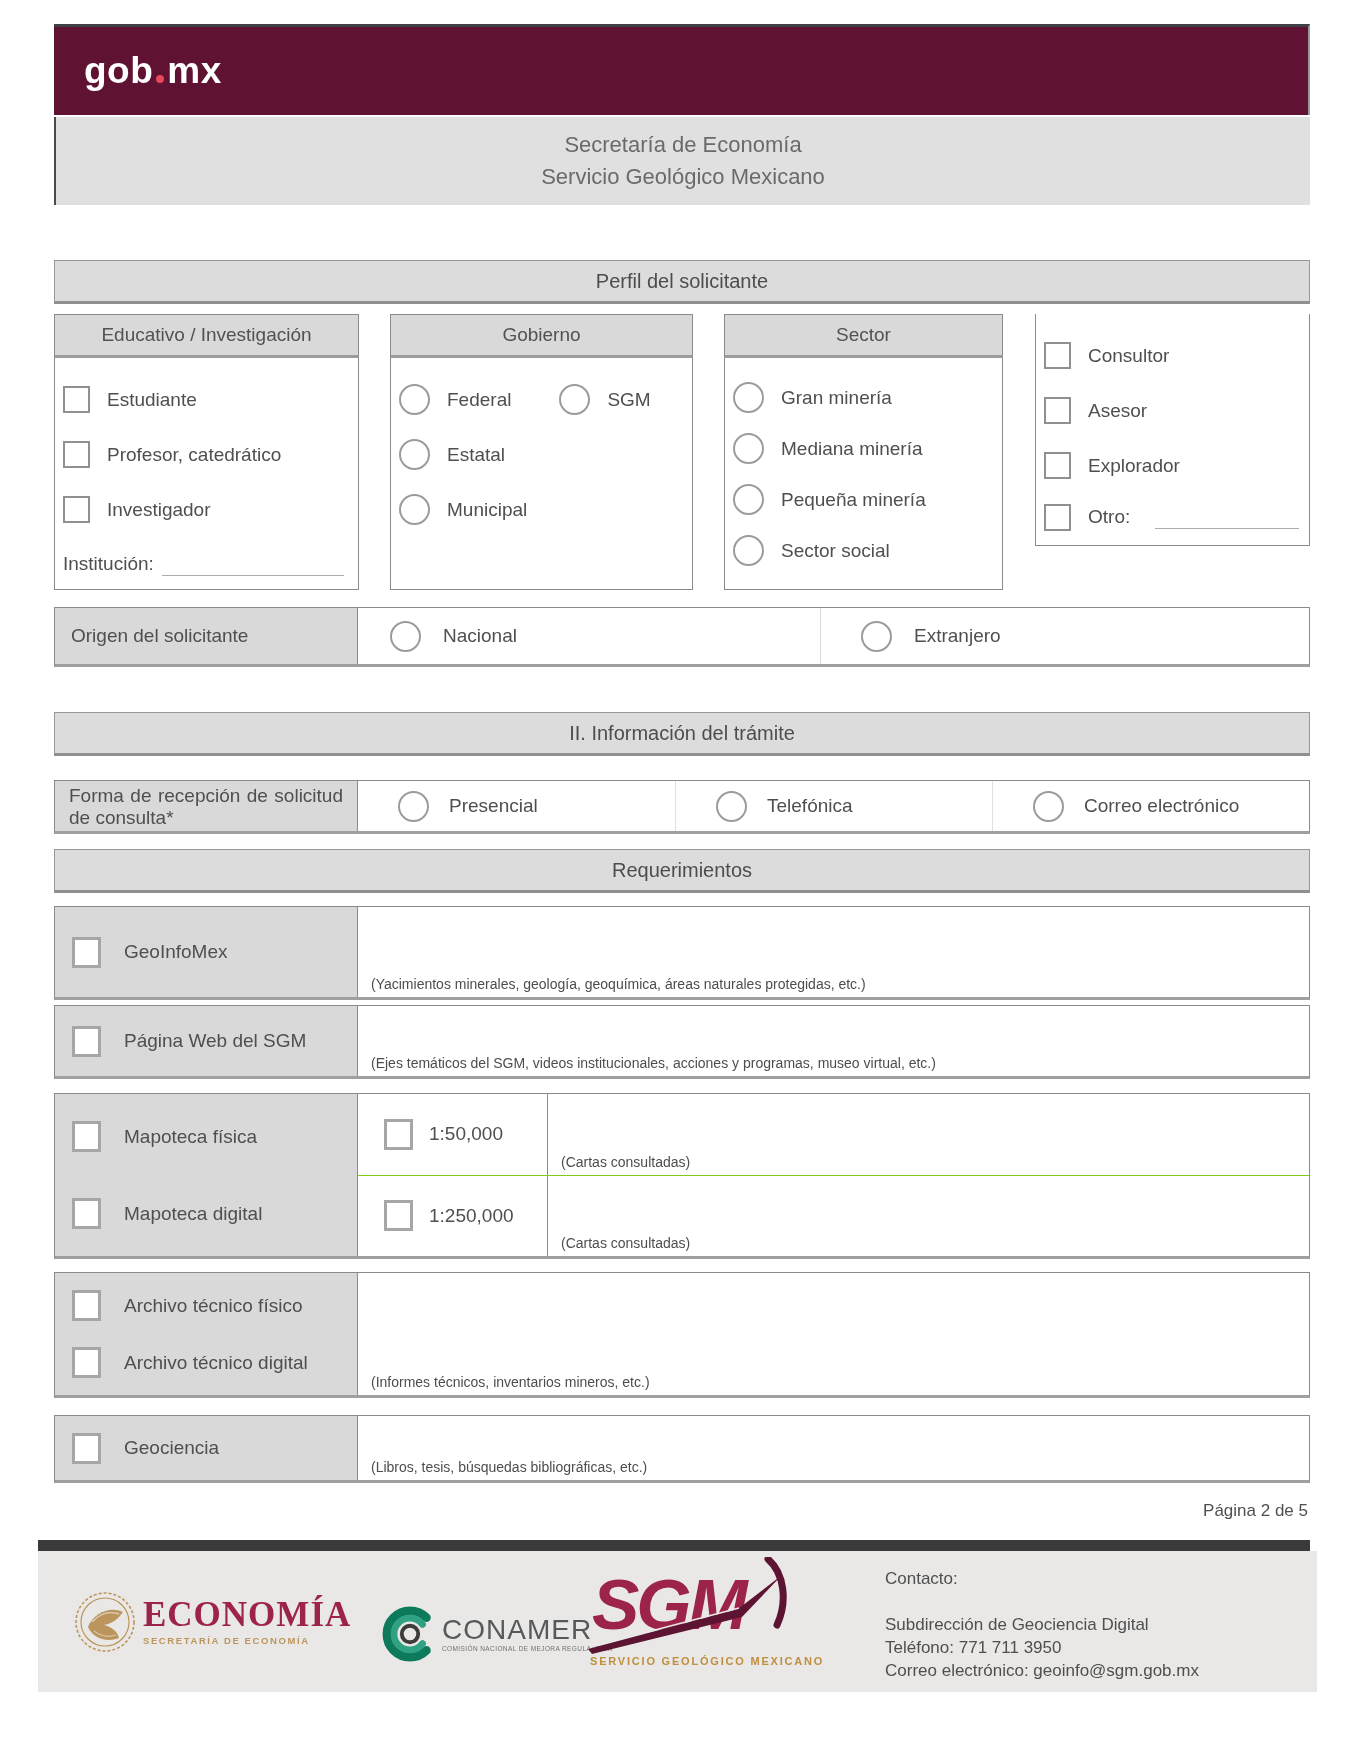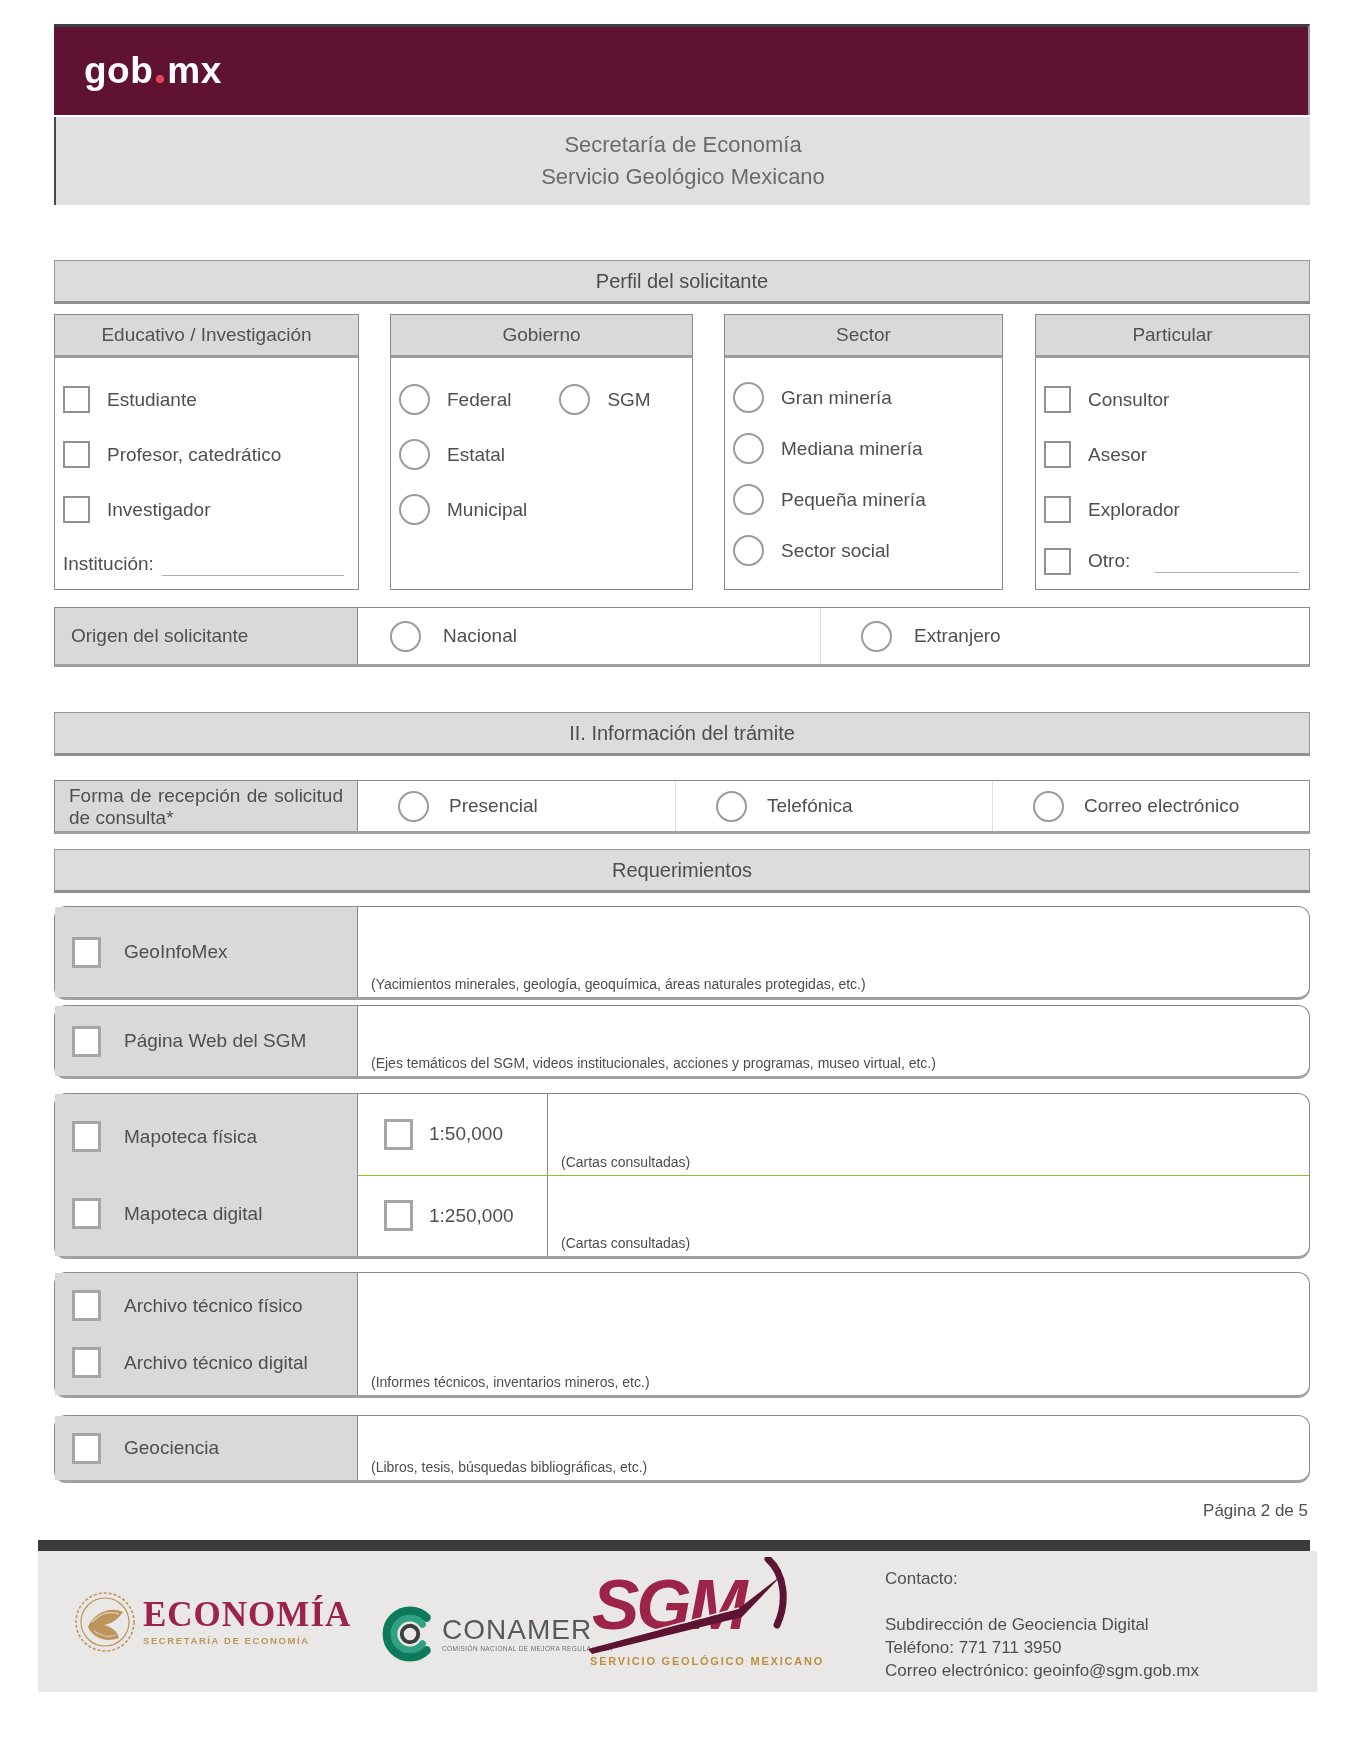--- a/index.html
+++ b/index.html
@@ -60,21 +60,21 @@
   .ocell.c2 { flex:1; border-left:1px solid #d8d8d8; padding-left:40px; }
 
   .forma { margin-top:24px; height:54px; }
   .forma .glabel { width:303px; padding:4px 14px 0 14px; font-size:19px; color:#4f4f4f;
                    text-align:justify; line-height:22px; }
   .fcell { width:317px; display:flex; align-items:center; gap:20px; padding-left:40px; border-left:1px solid #e0e0e0; }
   .fcell:nth-child(2){ border-left:none; }
   .fcell.last { flex:1; }
 
   
-  .rrow { background:#fff;border-radius:12px; }
+  .rrow { background:#fff; }
   .geo { margin-top:13px; height:94px; }
   .web { margin-top:5px; height:74px; }
   .mapo { margin-top:14px; height:166px; }
   .arch { margin-top:13px; height:126px; }
   .bib { margin-top:17px; height:68px; }
   .rlabel { width:303px; background:#d9d9d9; border-right:1px solid #8a8a8a; flex:none; }
   .rlabel .item { display:flex; align-items:center; gap:23px; padding-left:17px; }
   .rlabel.center { display:flex; align-items:center; }
   .rlabel.twin { display:flex; flex-direction:column; justify-content:space-around; padding:4px 0; }
   .rwhite { flex:1; display:flex; align-items:flex-end; padding:0 0 5px 13px; }
@@ -192,21 +192,20 @@
           <span class="lbl">Pequeña minería</span>
         </div>
         <div class="opt">
           <span class="rb"></span>
           <span class="lbl">Sector social</span>
         </div>
       </div>
     </div>
 
     <div class="pcol pcol4">
-      <div class="pcol-h">Particular</div>
       <div class="pcol-b">
         <div class="opt">
           <span class="cb"></span>
           <span class="lbl">Consultor</span>
         </div>
         <div class="opt">
           <span class="cb"></span>
           <span class="lbl">Asesor</span>
         </div>
         <div class="opt">

